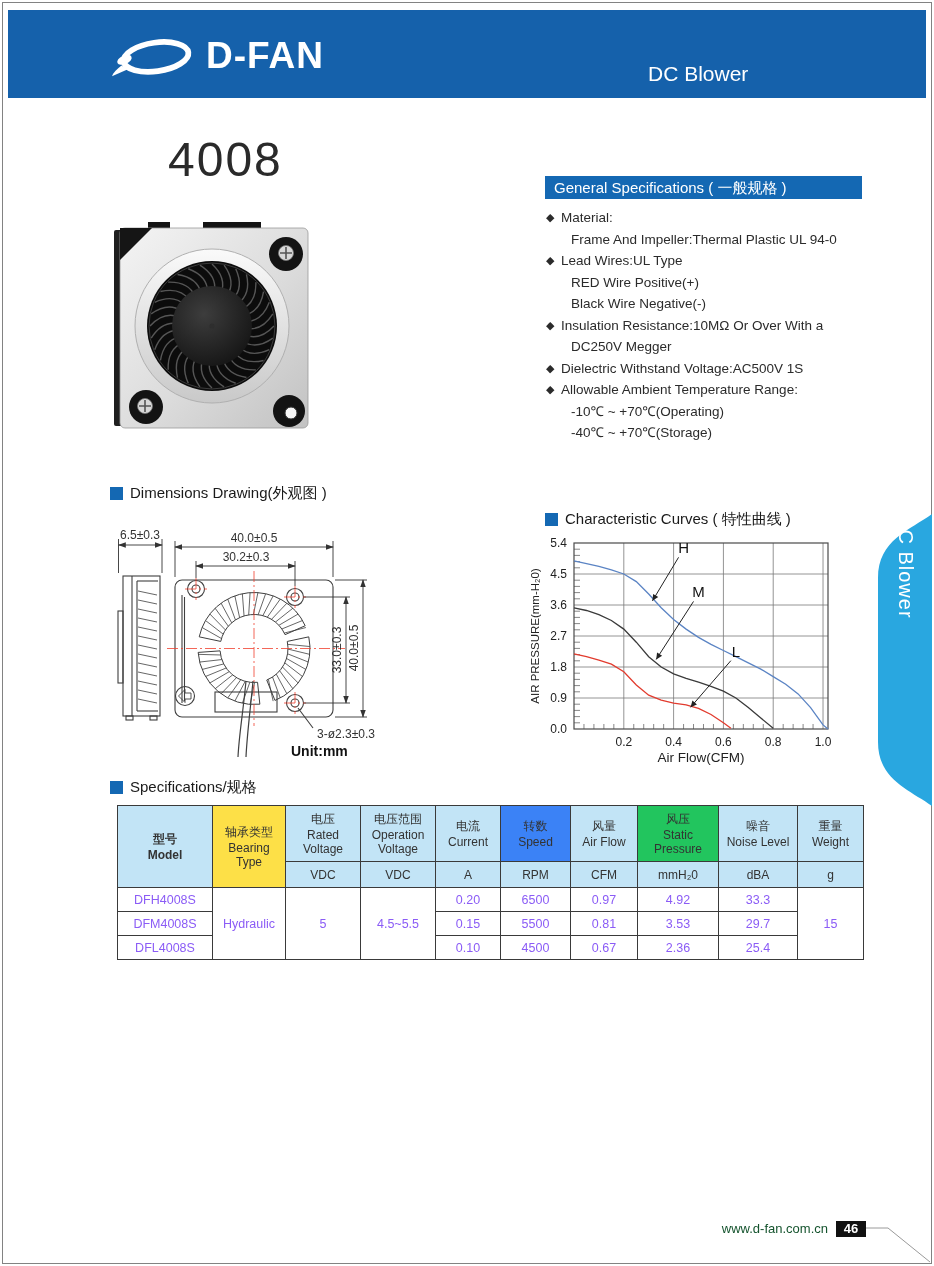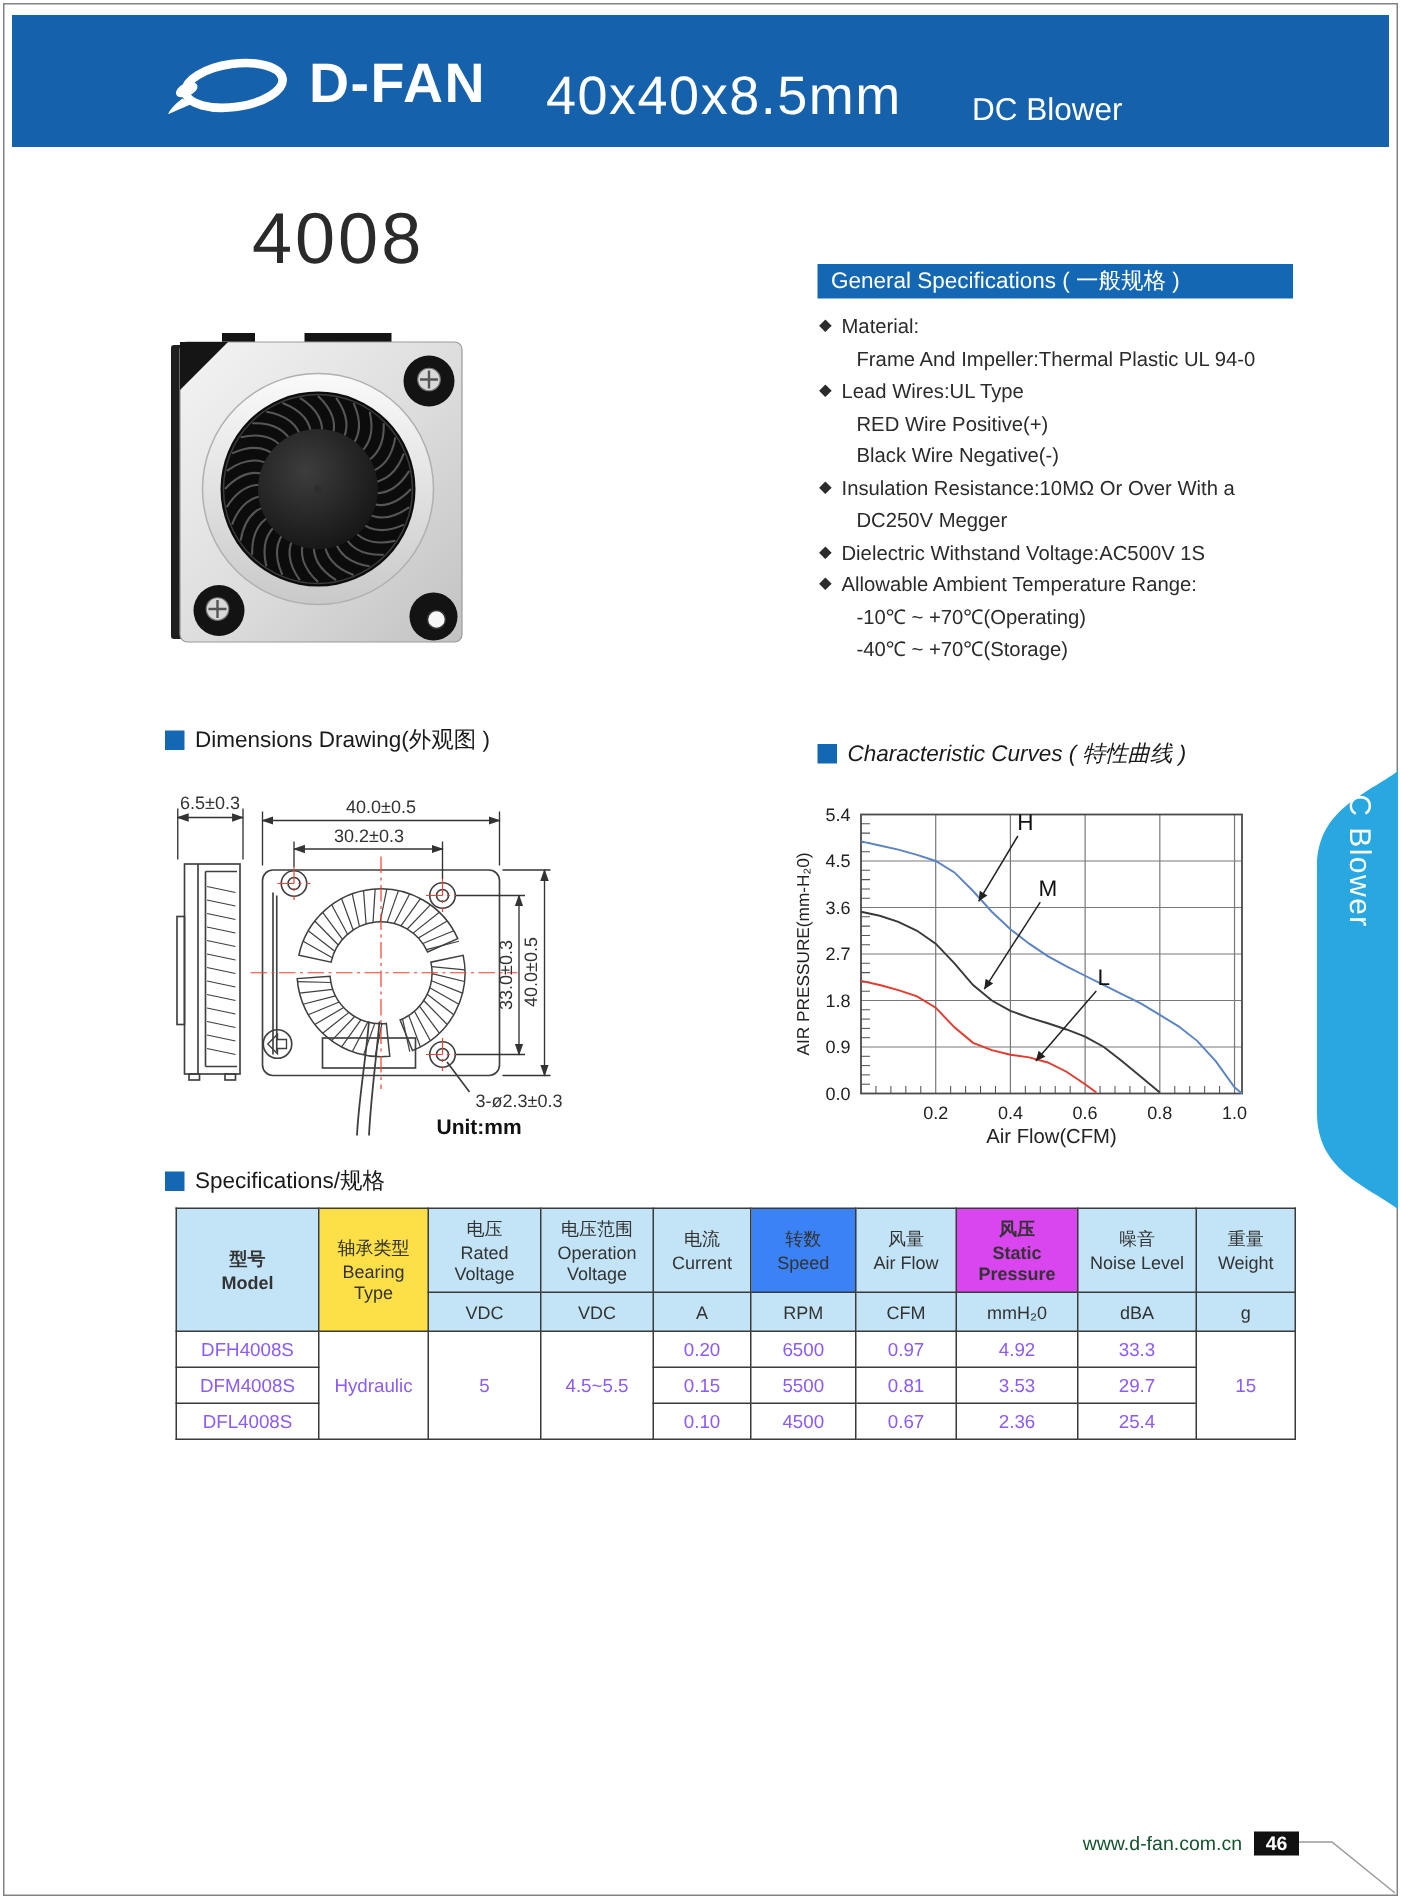--- a/index.html
+++ b/index.html
@@ -25,21 +25,21 @@
           font-size:15px;line-height:23px;padding-left:9px;box-sizing:border-box;}
   .gs-list{position:absolute;left:546px;top:207px;width:340px;font-size:13.5px;color:#2b2b2b;}
   .gs-row{display:flex;line-height:21.5px;}
   .gs-row .diamond{width:15px;flex:0 0 15px;font-size:11px;}
   .gs-row.indent{padding-left:10px;}
 
   
   .sec-head{position:absolute;display:flex;align-items:center;font-size:15px;color:#1a1a1a;font-weight:500;}
   .sec-bullet{width:13px;height:13px;margin-right:7px;flex:0 0 13px;}
   .head-dims{left:110px;top:484px;}
-  .head-curves{left:545px;top:493px;font-style:italic;}
+  .head-curves{left:545px;top:510px;}
   .head-specs{left:110px;top:778px;}
 
   .drawing{position:absolute;left:105px;top:515px;}
   .chart{position:absolute;left:528px;top:533px;}
 
   svg text{font-family:"Liberation Sans", sans-serif;}
   .dim-label{font-size:12px;fill:#333;}
   .unit-label{font-size:14px;font-weight:bold;fill:#111;}
   .tick{font-size:12px;fill:#222;}
   .axis-label{font-size:13.5px;fill:#222;}
@@ -78,21 +78,20 @@
   <div class="logo-wrap">
     <svg width="92" height="48" viewBox="0 0 96 48">
       <g transform="rotate(-8 46 25)">
         <ellipse cx="46" cy="25" rx="34" ry="15" fill="none" stroke="#ffffff" stroke-width="6" stroke-dasharray="170 14"></ellipse>
       </g>
       <ellipse cx="13" cy="28" rx="8" ry="4.5" fill="#ffffff" transform="rotate(-24 13 28)"></ellipse>
       <path d="M10 34 Q2 40 0 45 L16 38 Z" fill="#ffffff"></path>
     </svg>
     <span class="brand-text">D-FAN</span>
   </div>
-  <div class="size-text">40x40x8.5mm</div>
   <div class="type-text">DC Blower</div>
 </div>
 
 <div class="model-number">4008</div>
 
 <svg class="photo" width="212" height="240" viewBox="0 0 212 240">
   <defs>
     <linearGradient id="gSilver" x1="0" y1="0" x2="1" y2="1">
       <stop offset="0" stop-color="#f4f4f4"></stop>
         <stop offset="0.55" stop-color="#dcdcdc"></stop>
@@ -485,21 +484,21 @@
           <span class="en">Current</span>
         </th>
       <th style="background:#3b82f6;">
         <span class="zh">转数</span>
           <span class="en">Speed</span>
         </th>
       <th style="background:#c2e4f6;">
         <span class="zh">风量</span>
           <span class="en">Air Flow</span>
         </th>
-      <th style="background:#d946ef;font-weight:bold;">
+      <th style="background:#22c55e;">
         <span class="zh">风压</span>
           <span class="en">Static Pressure</span>
         </th>
       <th style="background:#c2e4f6;">
         <span class="zh">噪音</span>
           <span class="en">Noise Level</span>
         </th>
       <th style="background:#c2e4f6;">
         <span class="zh">重量</span>
           <span class="en">Weight</span>

